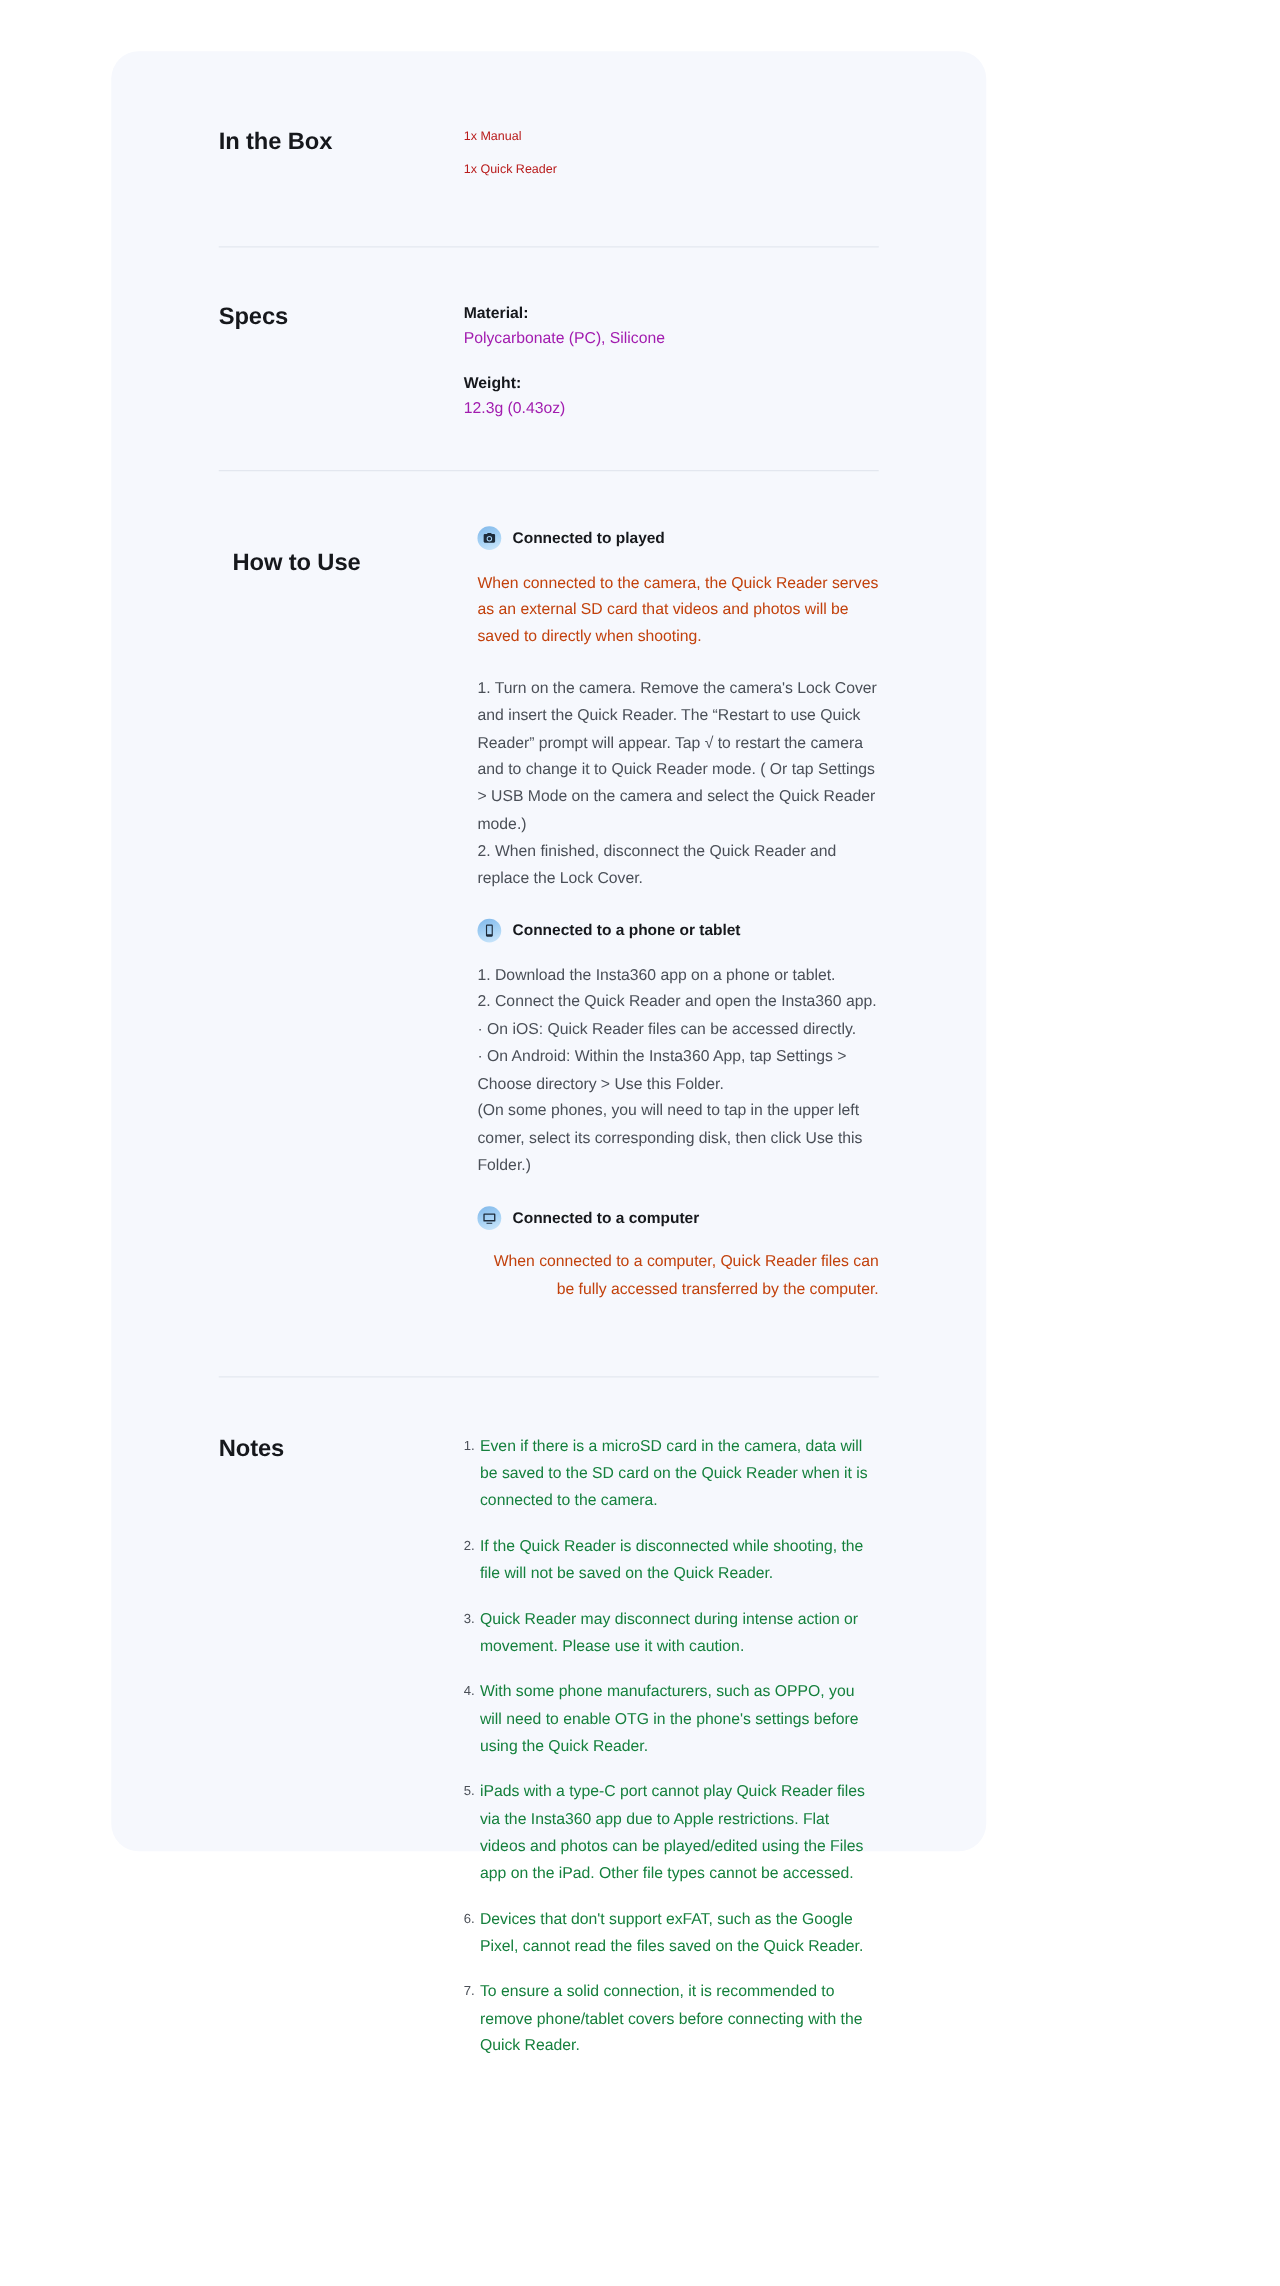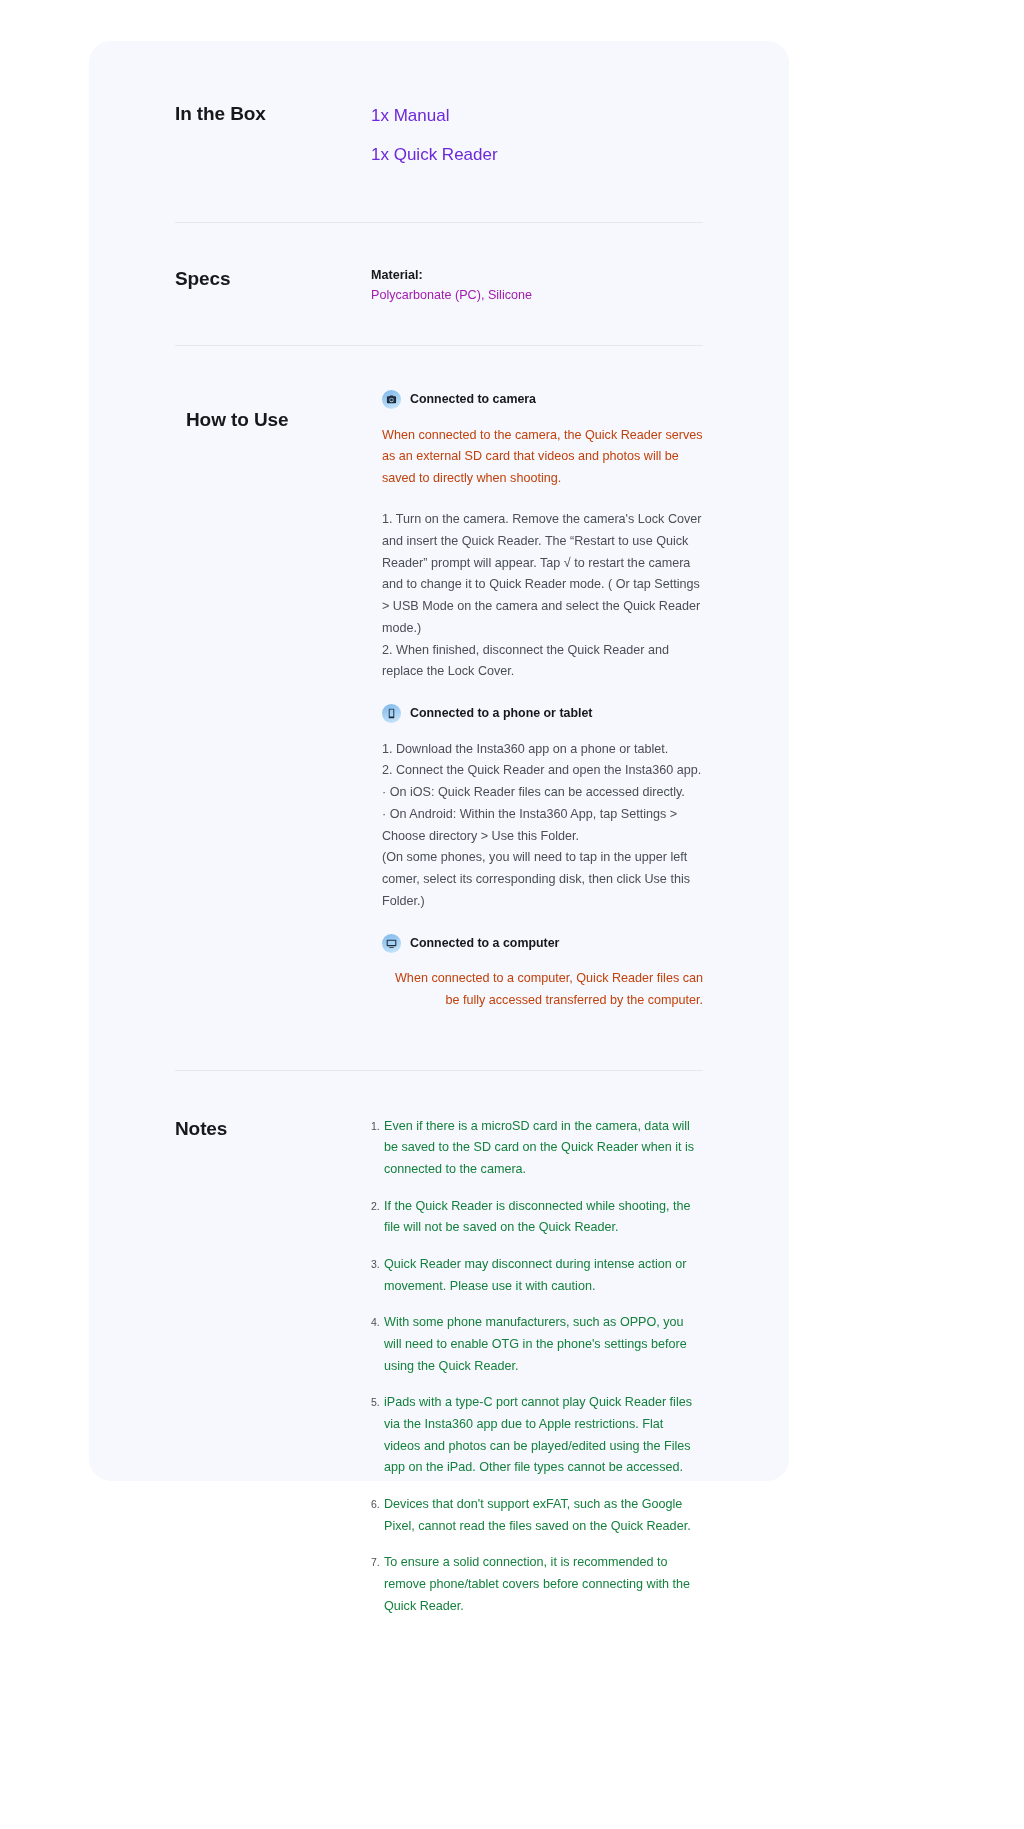--- a/index.html
+++ b/index.html
@@ -54,21 +54,21 @@
     line-height: 1.72;
     color: #4a4f57;
   }
   .divider {
     height: 1px;
     background: #e3e7ef;
     width: 528px;
   }
 
   
-  .box-line { font-size: 17px; color: #6d28d9; line-height: 1.8; }
+  .box-line { font-size: 10px; color: #b91c1c; line-height: 1.8; }
   .box-line + .box-line { margin-top: 8px; }
 
   
   .spec-group + .spec-group { margin-top: 17px; }
   .spec-label {
     font-size: 12.6px;
     font-weight: bold;
     color: #16181c;
     line-height: 1.45;
   }
@@ -163,37 +163,41 @@
 
       <div class="divider" style="margin-top:52px;"></div>
 
       <div class="section" style="padding-top:43px;">
         <div class="sec-title">Specs</div>
         <div class="sec-body">
           <div class="spec-group">
             <div class="spec-label">Material:</div>
             <div class="spec-value">Polycarbonate (PC), Silicone</div>
           </div>
+          <div class="spec-group">
+            <div class="spec-label">Weight:</div>
+            <div class="spec-value">12.3g (0.43oz)</div>
+          </div>
         </div>
       </div>
 
       <div class="divider" style="margin-top:40px;"></div>
 
       <div class="section" style="padding-top:43px;">
         <div class="sec-title" style="padding-top:20px;margin-left:11px;">How to Use</div>
         <div class="sec-body">
 
 
           <div class="mode-head">
             <span class="badge">
               <svg width="11" height="11" viewBox="0 0 24 24" fill="#1d2b3a">
                 <path d="M9 3l-1.2 2H4a2 2 0 0 0-2 2v11a2 2 0 0 0 2 2h16a2 2 0 0 0 2-2V7a2 2 0 0 0-2-2h-3.8L15 3H9zm3 5.2A4.8 4.8 0 1 1 7.2 13 4.8 4.8 0 0 1 12 8.2zm0 1.8a3 3 0 1 0 3 3 3 3 0 0 0-3-3z"></path>
               </svg>
             </span>
-            <span class="mode-title">Connected to camera</span>
+            <span class="mode-title">Connected to played</span>
           </div>
           <p class="para">When connected to the camera, the Quick Reader serves as an external SD card that videos and photos will be saved to directly when shooting.</p>
           <div class="steps">1. Turn on the camera. Remove the camera's Lock Cover and insert the Quick Reader. The “Restart to use Quick Reader” prompt will appear. Tap  √ to restart the camera and to change it to Quick Reader mode. ( Or tap Settings &gt; USB Mode on the camera and select the Quick Reader mode.)
 2. When finished, disconnect the Quick Reader and replace the Lock Cover.</div>
 
           <div class="mode-head">
             <span class="badge">
               <svg width="11" height="11" viewBox="0 0 24 24" fill="#1d2b3a">
                 <path d="M8 1.5h8a2 2 0 0 1 2 2v17a2 2 0 0 1-2 2H8a2 2 0 0 1-2-2v-17a2 2 0 0 1 2-2zm0 2v15h8v-15H8zm4 16.2a.9.9 0 1 1-.9.9.9.9 0 0 1 .9-.9z"></path>
               </svg>

